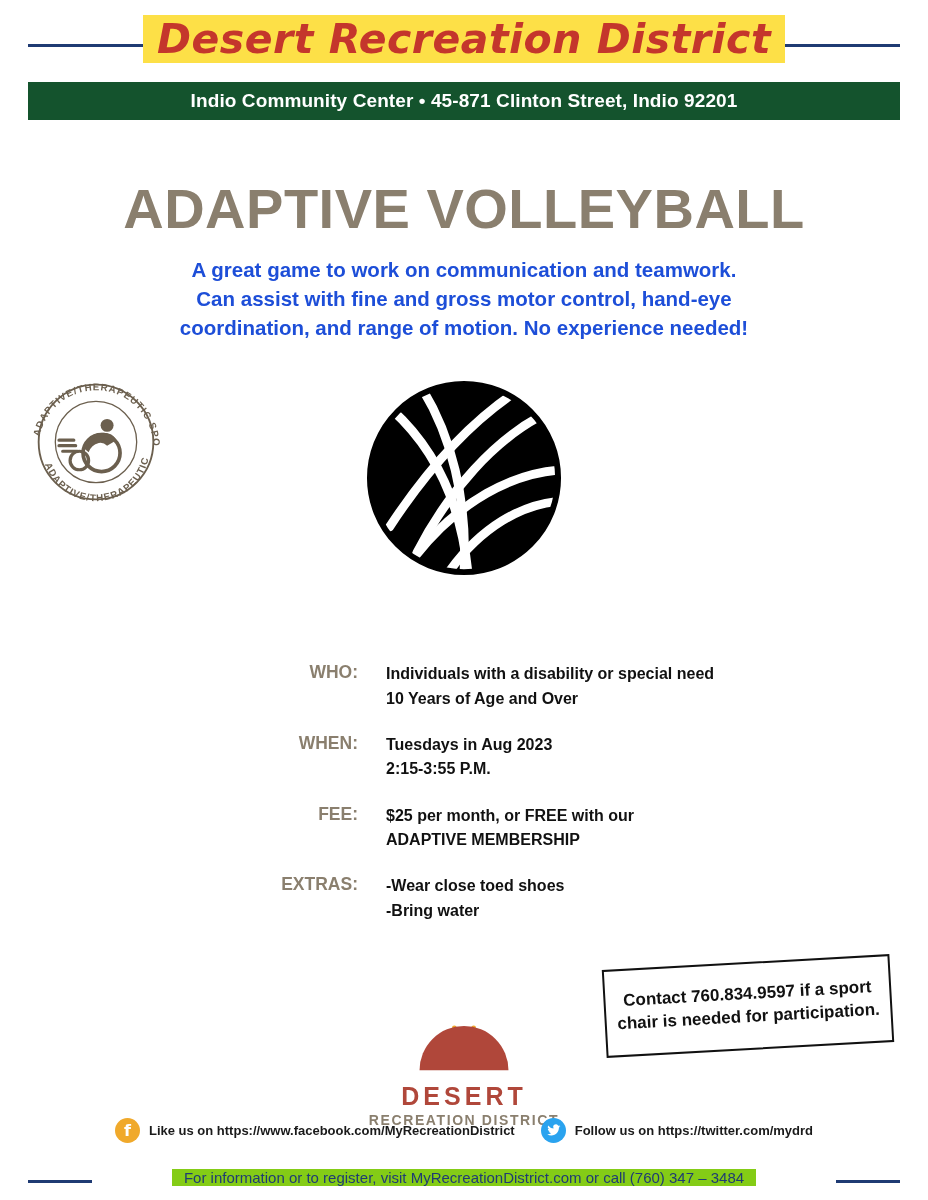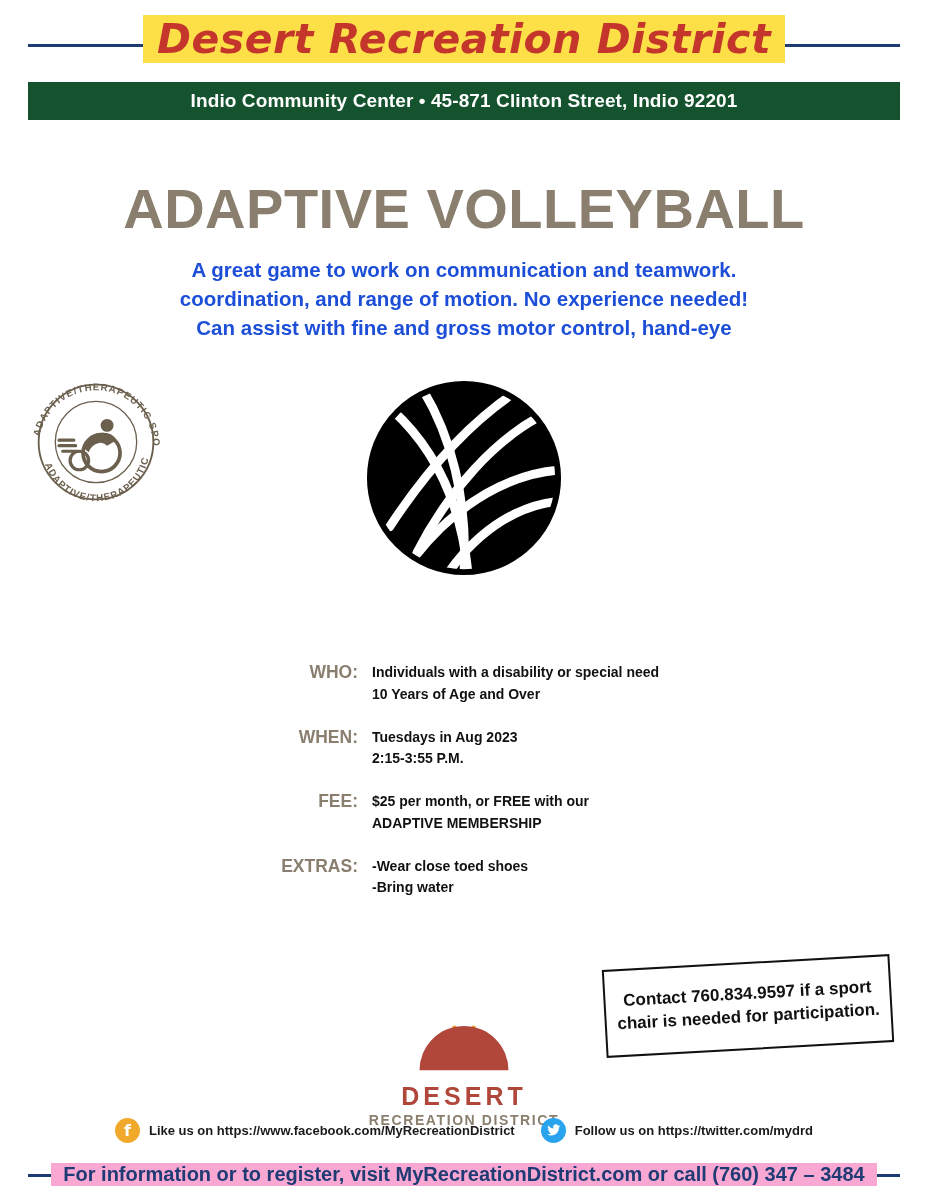--- a/index.html
+++ b/index.html
@@ -115,23 +115,24 @@
     width: 96px;
     text-align: right;
     padding-right: 14px;
     font-weight: bold;
     font-size: 17.5px;
     color: #8a7f6e;
     white-space: nowrap;
   }
   .detail-value {
     font-weight: bold;
-    font-size: 14px;
+    font-size: 16px;
     color: #111111;
     line-height: 1.52;
+    margin-left: 14px;
   }
 
   
   .callout {
     position: absolute;
     left: 604px;
     top: 962px;
     width: 288px;
     height: 88px;
     border: 2px solid #111111;
@@ -227,44 +228,44 @@
     position: absolute;
     top: 11px;
     height: 3px;
     background: #1f3b73;
   }
   .footer-rule.left { left: 28px; width: 64px; }
   .footer-rule.right { right: 28px; width: 64px; }
   .footer-text {
     position: relative;
     z-index: 2;
-    background: #f9a8d4;
+    background: #84cc16;
     padding: 0 12px;
-    font-size: 20px;
-    font-weight: bold;
+    font-size: 15px;
+    font-weight: normal;
     color: #1f3b73;
     white-space: nowrap;
   }
 </style>
 </head>
 <body>
 
 <div class="header">
   <div class="header-rule left"></div>
   <div class="header-rule right"></div>
   <div class="org-title">Desert Recreation District</div>
 </div>
 
 <div class="addr-bar">Indio Community Center • 45-871 Clinton Street, Indio 92201</div>
 
 <div class="program-title">ADAPTIVE VOLLEYBALL</div>
 <div class="subtitle">
   <div>A great game to work on communication and teamwork.</div>
+  <div>Can assist with fine and gross motor control, hand-eye</div>
   <div>coordination, and range of motion. No experience needed!</div>
-  <div>Can assist with fine and gross motor control, hand-eye</div>
 </div>
 
 <div class="art-band">
 
   <div class="tsr-seal">
     <svg viewBox="0 0 160 160" width="148" height="148" aria-hidden="true">
       <defs>
         <path id="sealArcTop" d="M 18,86 A 62,62 0 1 1 142,86"></path>
         <path id="sealArcBot" d="M 22,86 A 58,58 0 0 0 138,86"></path>
       </defs>

